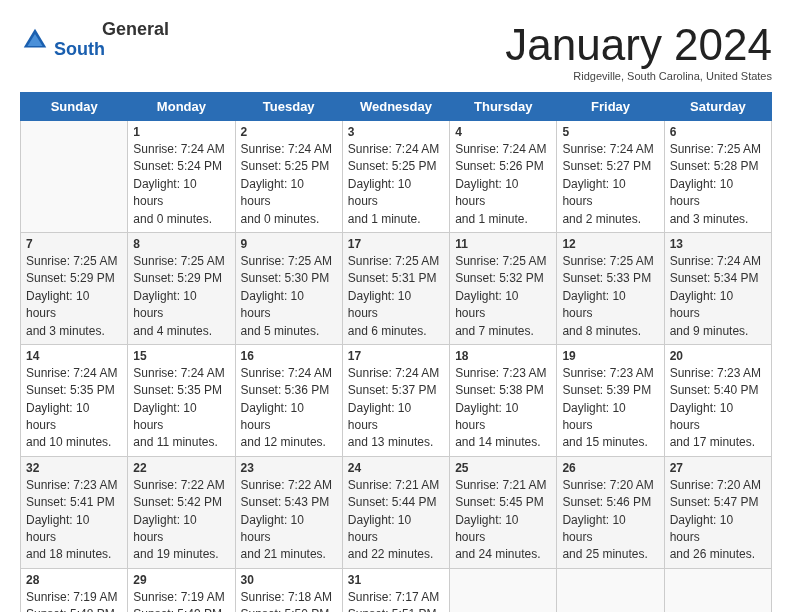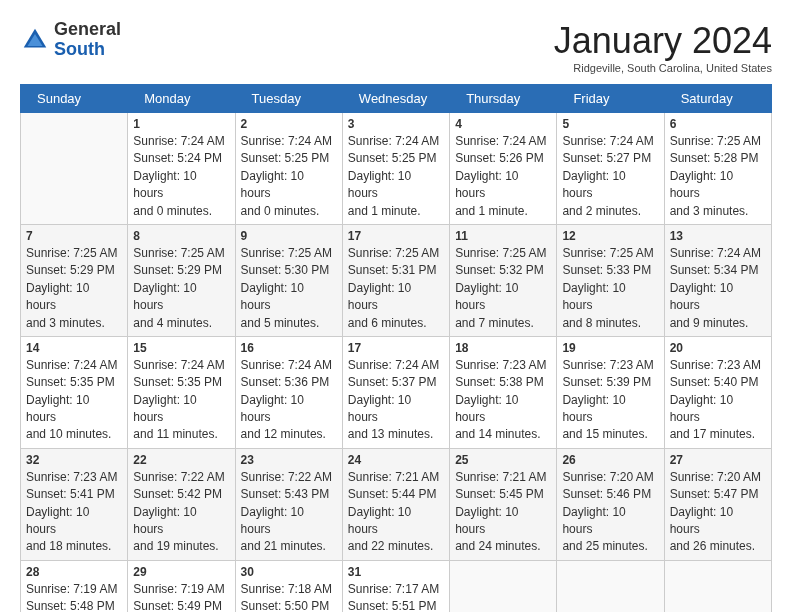--- a/index.html
+++ b/index.html
@@ -19,52 +19,52 @@
     .logo {
       display: flex;
       align-items: center;
       gap: 4px;
     }
     .logo-text {
       font-size: 18px;
       font-weight: bold;
       line-height: 1.1;
     }
-    .logo-text .general { color: #333; }
+    .logo-text .general { color: #333; margin-left: 48px; }
     .logo-text .blue { color: #1a5faf; }
     .logo-icon {
       width: 30px;
       height: 30px;
     }
     .title-block {
       text-align: right;
     }
     .month-title {
-      font-size: 36px;
+      font-size: 44px;
       font-weight: normal;
       color: #222;
     }
     .location {
       font-size: 11px;
       color: #444;
     }
     table {
       width: 100%;
       border-collapse: collapse;
       font-size: 11px;
     }
     thead tr {
       background-color: #2a6db5;
       color: #fff;
     }
     thead th {
       padding: 6px 16px;
-      text-align: left;
+      text-align: center;
       font-size: 13px;
-      font-weight: normal;
+      font-weight: bold;
       border: 1px solid #2a6db5;
     }
     tbody td {
       border: 1px solid #ccc;
       vertical-align: top;
       padding: 4px 5px;
       min-height: 80px;
       height: 80px;
       width: calc(100% / 7);
       color: #333;

